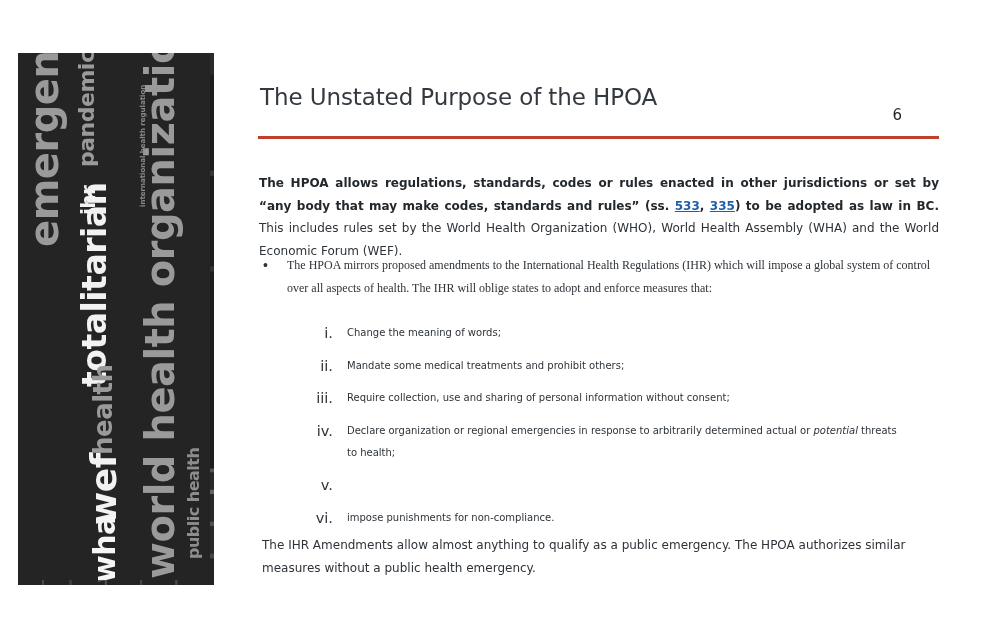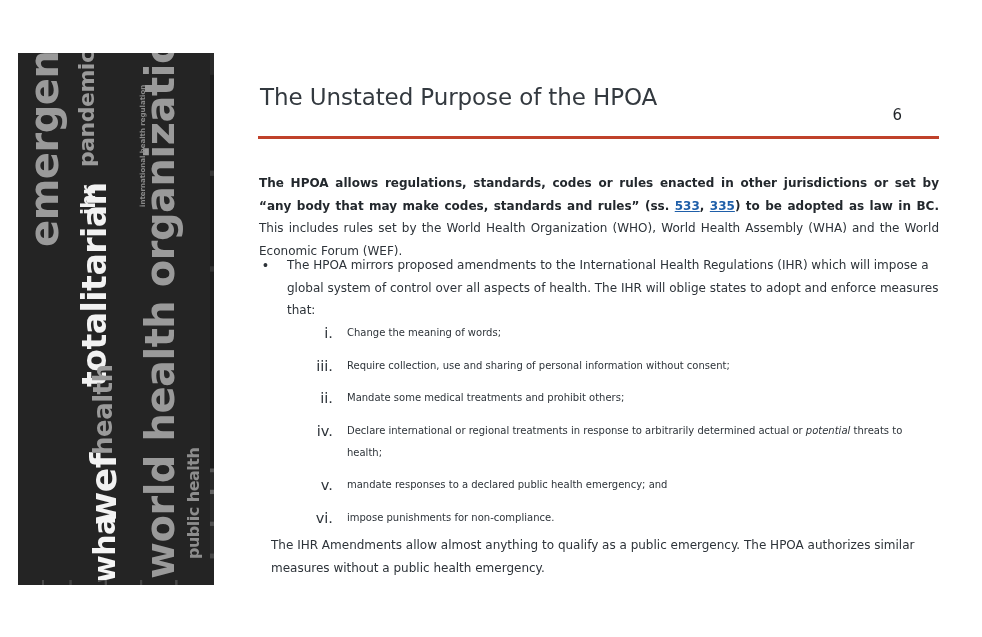--- a/index.html
+++ b/index.html
@@ -154,20 +154,21 @@
   .bullet-mark {
     position: absolute;
     left: 4px;
     top: 0;
     font-size: 14px;
     color: #2d3339;
     line-height: 22.5px;
   }
   .bullet-body {
     width: 652px;
+    font-family: Liberation Serif, serif;
   }
 
   #roman-list {
     position: absolute;
     left: 1px;
     top: 322px;
     width: 680px;
   }
   .roman-item {
     position: relative;
@@ -190,21 +191,21 @@
     font-family: "DejaVu Sans", sans-serif;
     font-size: 10px;
     color: #2d3339;
     line-height: 22px;
     width: 570px;
   }
   .roman-text i { }
 
   #closing-para {
     position: absolute;
-    left: 13px;
+    left: 4px;
     top: 522px;
     width: 680px;
   }
 </style>
 </head>
 <body>
 
 <div id="wordcloud-panel">
   <div id="wordcloud-canvas">
 
@@ -251,37 +252,36 @@
   </div>
 
   <div id="roman-list">
 
     <div class="roman-item">
       <span class="roman-num">i.</span>
       <div class="roman-text">Change the meaning of words;</div>
     </div>
 
     <div class="roman-item">
+      <span class="roman-num">ii.</span>
+      <div class="roman-text">Mandate some medical treatments and prohibit others;</div>
+    </div>
+
+    <div class="roman-item">
       <span class="roman-num">iii.</span>
       <div class="roman-text">Require collection, use and sharing of personal information without consent;</div>
     </div>
 
     <div class="roman-item">
-      <span class="roman-num">ii.</span>
-      <div class="roman-text">Mandate some medical treatments and prohibit others;</div>
-    </div>
-
-    <div class="roman-item">
       <span class="roman-num">iv.</span>
-      <div class="roman-text" style="width:560px;"><span>Declare international or regional treatments in response to arbitrarily determined actual or </span><i>potential</i><span> threats to health;</span></div>
+      <div class="roman-text" style="width:560px;"><span>Declare organization or regional emergencies in response to arbitrarily determined actual or </span><i>potential</i><span> threats to health;</span></div>
     </div>
 
     <div class="roman-item">
       <span class="roman-num">v.</span>
-      <div class="roman-text">mandate responses to a declared public health emergency; and</div>
     </div>
 
     <div class="roman-item">
       <span class="roman-num">vi.</span>
       <div class="roman-text">impose punishments for non-compliance.</div>
     </div>
 
   </div>
 
   <p id="closing-para" class="body-text">The IHR Amendments allow almost anything to qualify as a public emergency. The HPOA authorizes similar measures without a public health emergency.</p>

